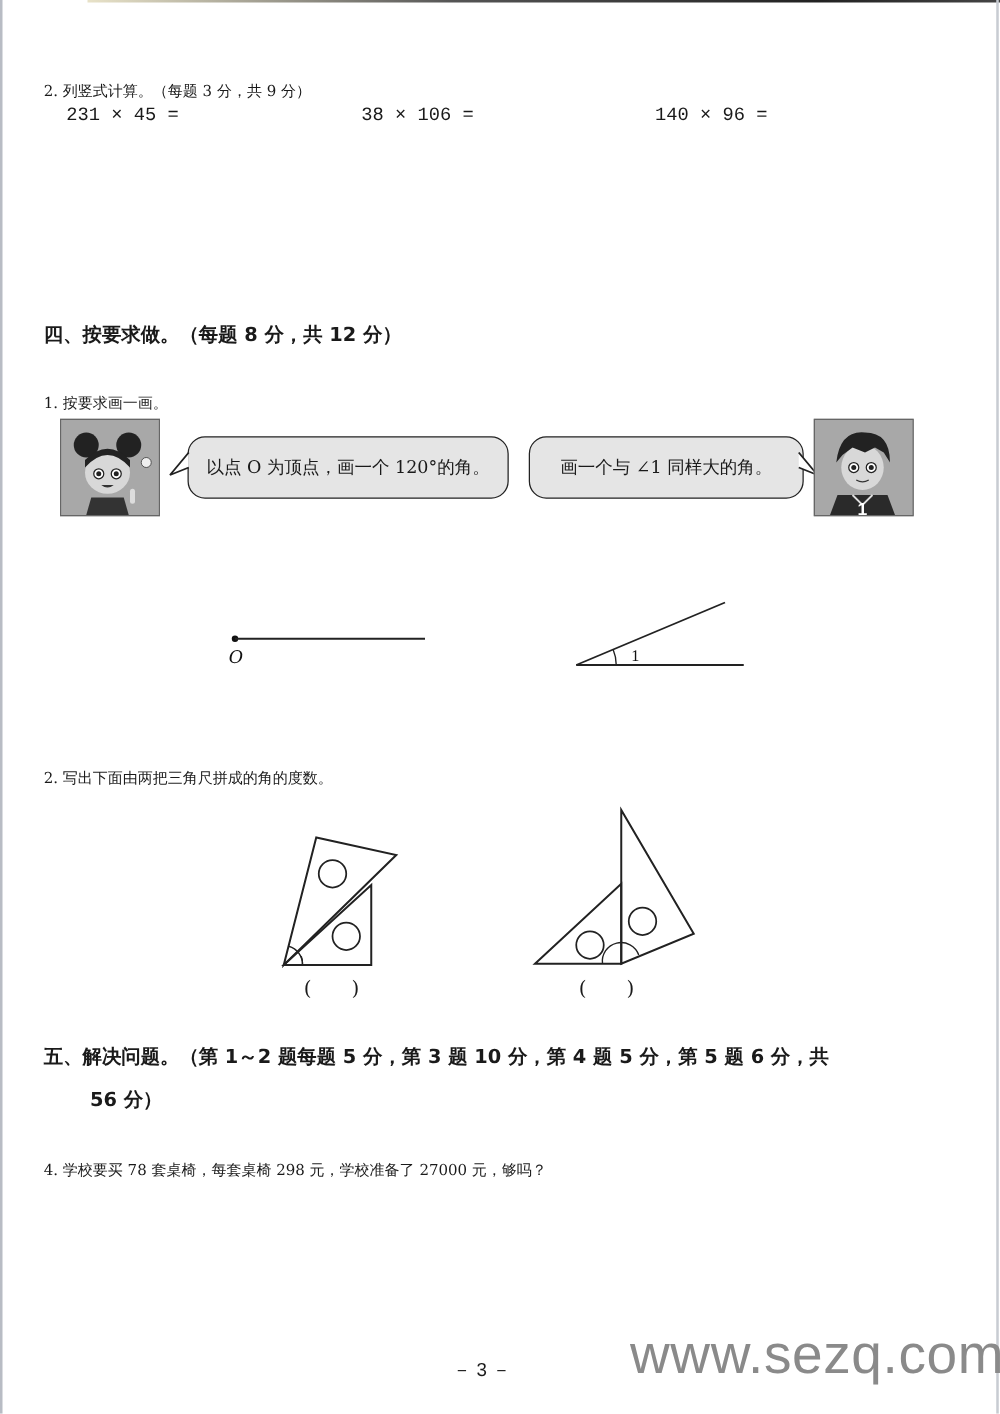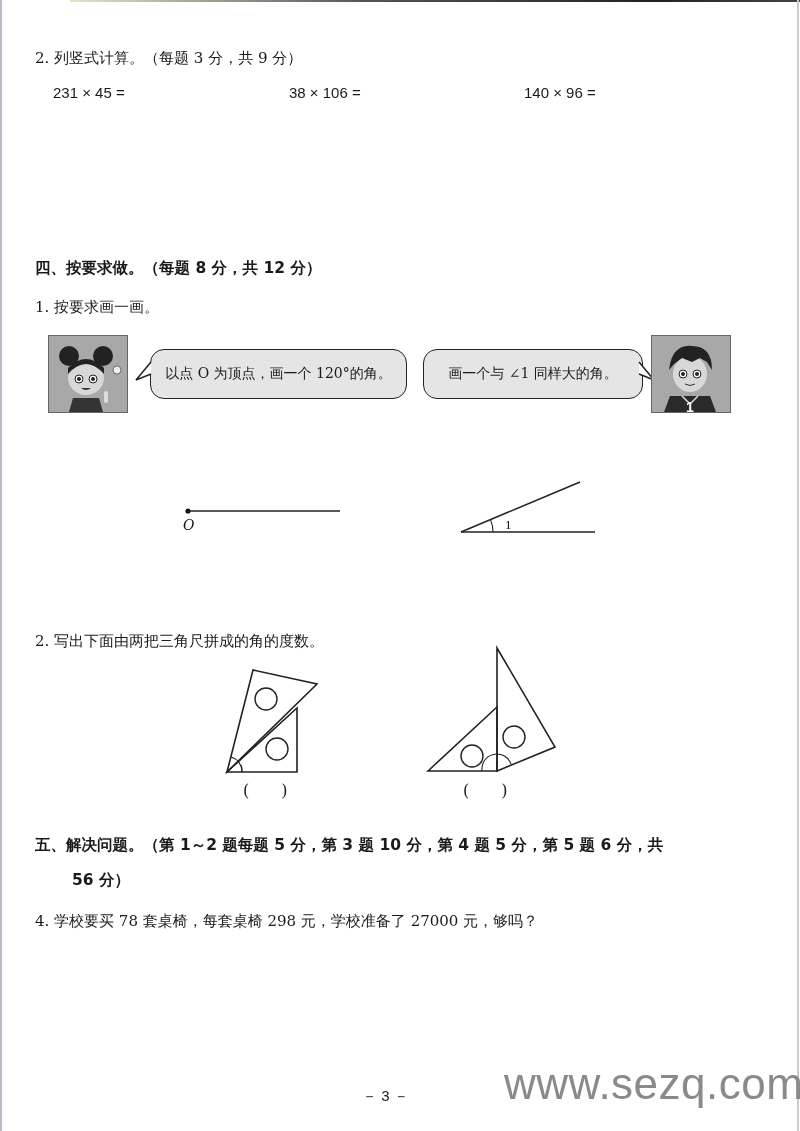--- a/index.html
+++ b/index.html
@@ -7,23 +7,23 @@
     width: 800px; height: 1131px; position: relative; overflow: hidden;
     background: #ffffff; color: #1a1a1a;
     font-family: "DejaVu Serif", "Liberation Serif", serif;
   }
   .page-edge-top { position: absolute; left: 70px; right: 0; top: 0; height: 2px;
     background: linear-gradient(90deg, #e8e2c8, #555 40%, #222 80%, #444); }
   .page-edge-left { position: absolute; left: 0; top: 0; bottom: 0; width: 2px; background: #b8bcc4; }
   .page-edge-right { position: absolute; right: 1px; top: 0; bottom: 0; width: 2px; background: #c8ccd2; }
 
   .abs { position: absolute; white-space: nowrap; }
-  .q { font-size: 15px; }
+  .q { font-size: 12px; margin-top: 16px; }
   .sec { font-size: 15.5px; font-weight: bold; font-family: "DejaVu Sans", "Liberation Sans", sans-serif; }
-  .expr { font-size: 15px; font-family: Liberation Sans, sans-serif; }
+  .expr { font-size: 15px; font-family: Liberation Mono, monospace; }
 
   .avatar { position: absolute; width: 78px; height: 76px; background: #a9a9a9;
     border: 1px solid #666; overflow: hidden; }
   .bubble { position: absolute; height: 48px; border: 1.5px solid #222; border-radius: 14px;
     background: #e5e5e5; display: flex; align-items: center; justify-content: center;
     font-size: 14px; font-family: "DejaVu Serif", serif; }
   .bubble-tail { position: absolute; }
 
   .paren { position: absolute; font-size: 16px; }
   .page-num { position: absolute; font-size: 15px; font-family: "Liberation Sans", sans-serif; }
@@ -99,21 +99,21 @@
   <text x="3" y="30" font-size="14" font-style="italic" fill="#111" font-family="DejaVu Serif, serif">O</text>
 </svg>
 
 <svg class="abs" style="left:455px; top:478px;" width="150" height="60">
   <line x1="6" y1="54" x2="140" y2="54" stroke="#222" stroke-width="1.5"></line>
   <line x1="6" y1="54" x2="125" y2="4" stroke="#222" stroke-width="1.5"></line>
   <path d="M38 54 A32 32 0 0 0 35.5 41.6" fill="none" stroke="#222" stroke-width="1.1"></path>
   <text x="50" y="51" font-size="13" fill="#111" font-family="Liberation Serif, serif">1</text>
 </svg>
 
-<div class="abs q" style="left:35px; top:632px;">2. 写出下面由两把三角尺拼成的角的度数。</div>
+<div class="abs q" style="left:35px; top:598px;">2. 写出下面由两把三角尺拼成的角的度数。</div>
 
 <svg class="abs" style="left:215px; top:662px;" width="110" height="115">
   <polygon points="12,110 38,8 102,22" fill="none" stroke="#222" stroke-width="1.6"></polygon>
   <polygon points="12,110 82,46 82,110" fill="none" stroke="#222" stroke-width="1.6"></polygon>
   <circle cx="51" cy="37" r="11" fill="none" stroke="#222" stroke-width="1.4"></circle>
   <circle cx="62" cy="87" r="11" fill="none" stroke="#222" stroke-width="1.4"></circle>
   <path d="M27 110 A15 15 0 0 0 26 103" fill="none" stroke="#222" stroke-width="1.1"></path>
   <path d="M27 110 A15 15 0 0 0 16 95" fill="none" stroke="#222" stroke-width="1.1"></path>
 </svg>
 <div class="paren" style="left:243px; top:781px;">(　　)</div>

